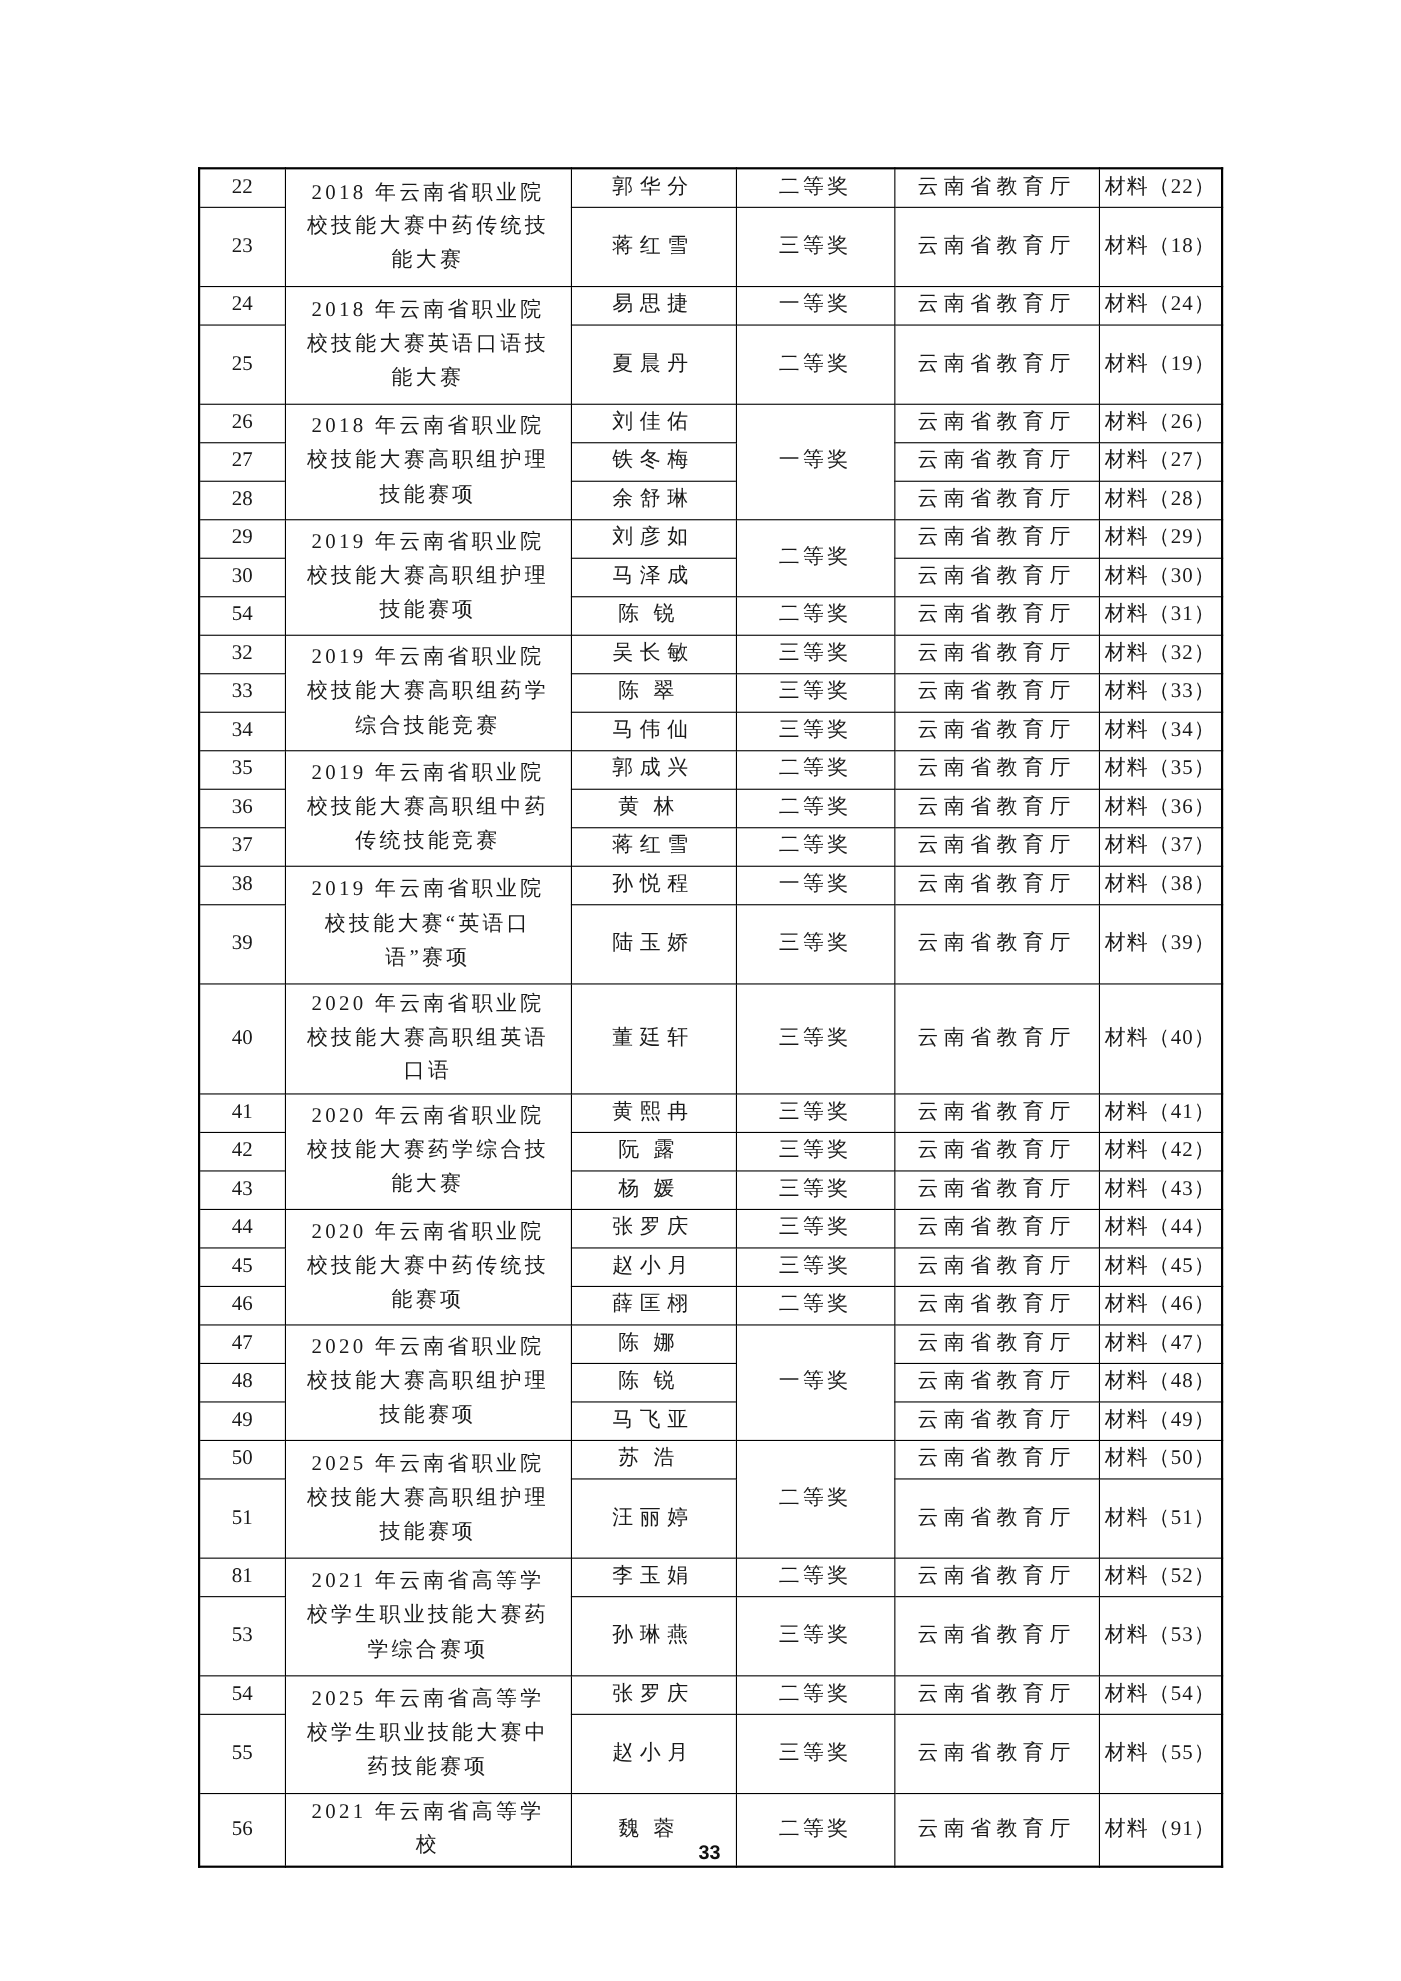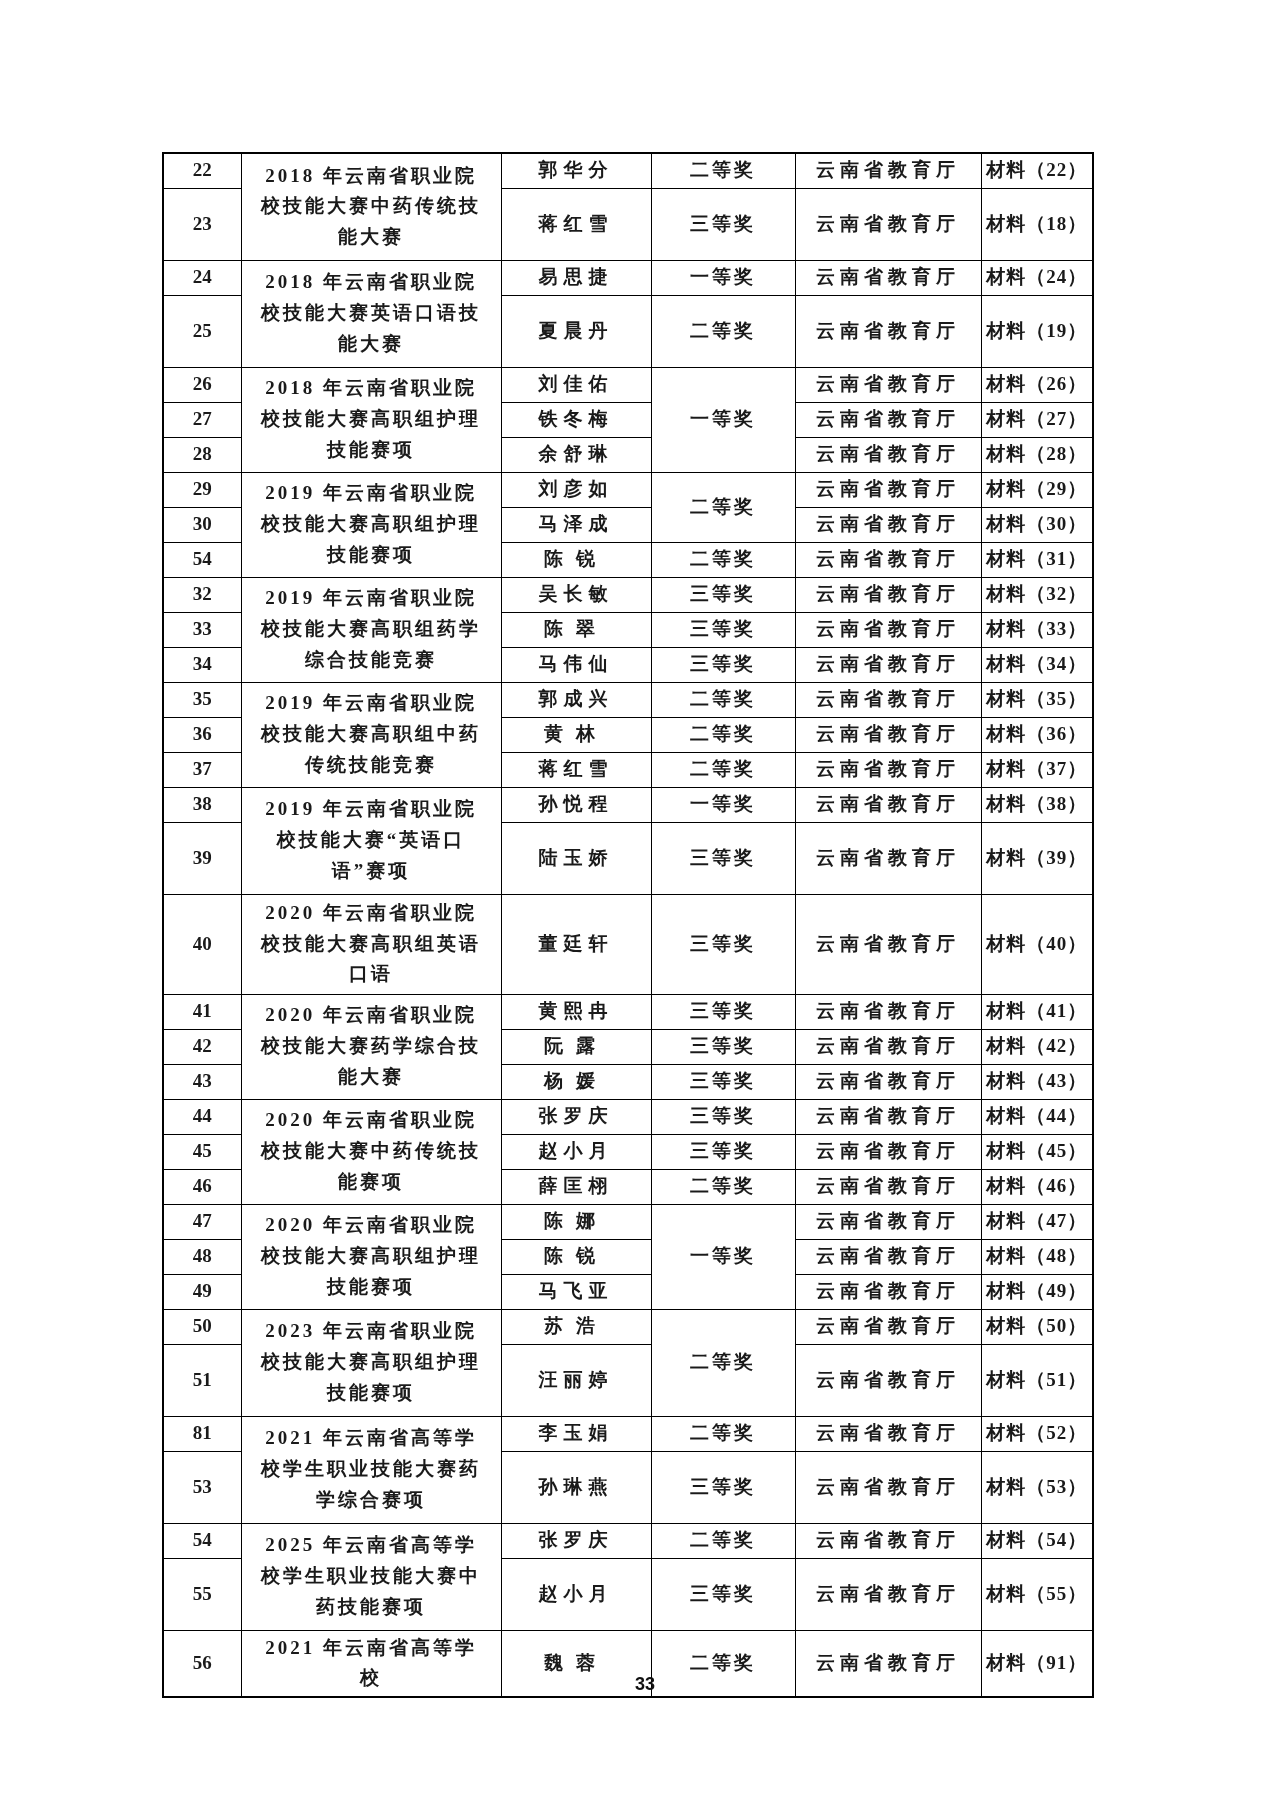--- a/index.html
+++ b/index.html
@@ -2,24 +2,23 @@
 <html><head>
 <meta charset="utf-8">
 <style>
   html,body{margin:0;padding:0}
   body{
     width:1274px;height:1801px;background:#ffffff;position:relative;
     font-family:"Liberation Serif","DejaVu Serif",serif;color:#1a1a1a;
   }
   .sheet{position:absolute;inset:0;background:#ffffff}
   table.awards{
-    position:absolute;left:162px;top:152px;width:930px;
+    position:absolute;left:180px;top:152px;width:930px;
     border-collapse:collapse;table-layout:fixed;
     border:2px solid #000;
-    font-weight:bold;
   }
   td{
     border:1px solid #000;
     text-align:center;vertical-align:middle;
     font-size:19px;line-height:1.62;
     padding:1px 4px;color:#1a1a1a;
     overflow:hidden;
   }
   td.c-no{letter-spacing:0}
   td.c-comp{padding:2px 14px;letter-spacing:3px}
@@ -249,21 +248,21 @@
           <td class="c-mat">材料（48）</td>
         </tr>
         <tr class="s">
           <td class="c-no">49</td>
           <td class="c-person n3">马飞亚</td>
           <td class="c-auth">云南省教育厅</td>
           <td class="c-mat">材料（49）</td>
         </tr>
         <tr class="s">
           <td class="c-no">50</td>
-          <td rowspan="2" class="c-comp">2023 年云南省职业院校技能大赛高职组护理技能赛项</td>
+          <td rowspan="2" class="c-comp">2025 年云南省职业院校技能大赛高职组护理技能赛项</td>
           <td class="c-person n2">苏浩</td>
           <td rowspan="2" class="c-award">二等奖</td>
           <td class="c-auth">云南省教育厅</td>
           <td class="c-mat">材料（50）</td>
         </tr>
         <tr class="m">
           <td class="c-no">51</td>
           <td class="c-person n3">汪丽婷</td>
           <td class="c-auth">云南省教育厅</td>
           <td class="c-mat">材料（51）</td>

